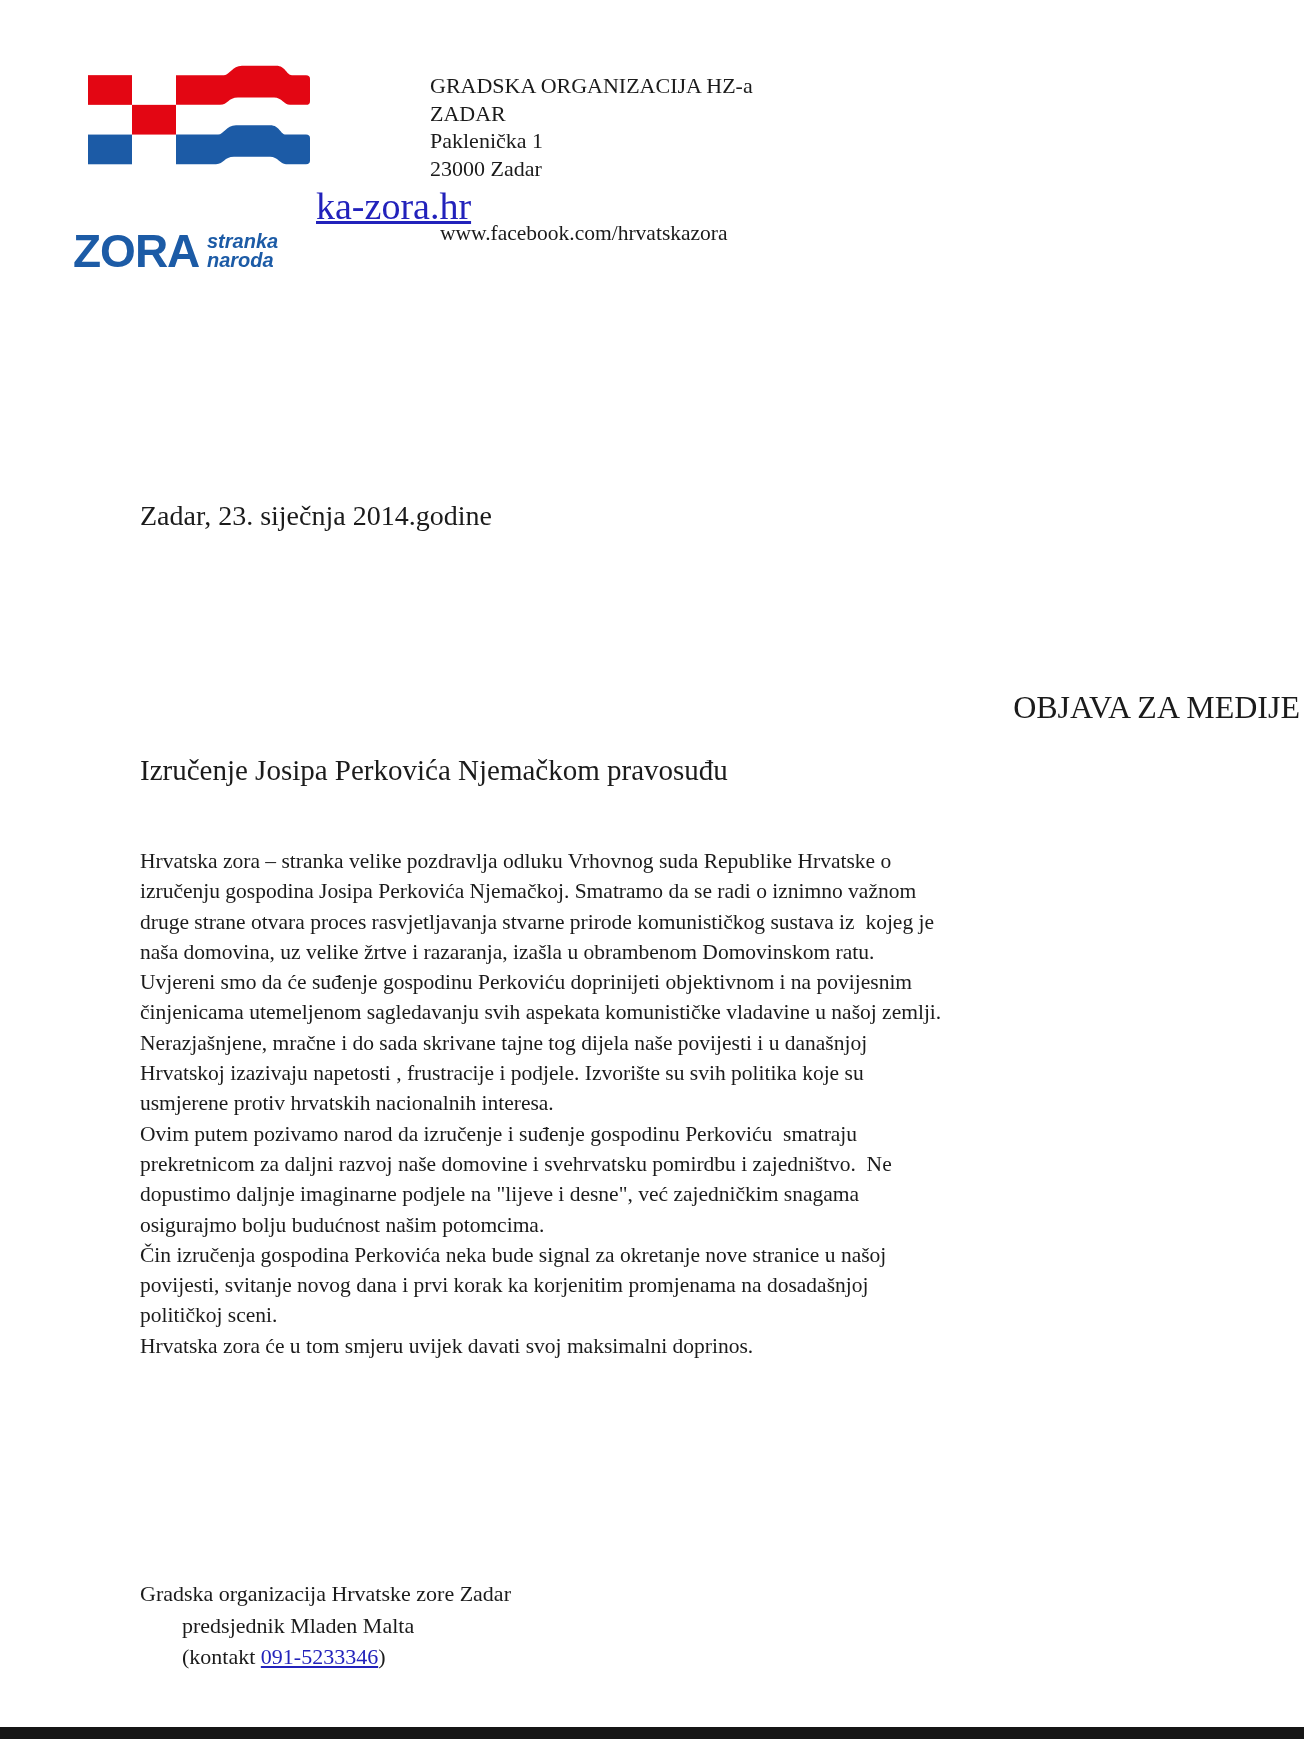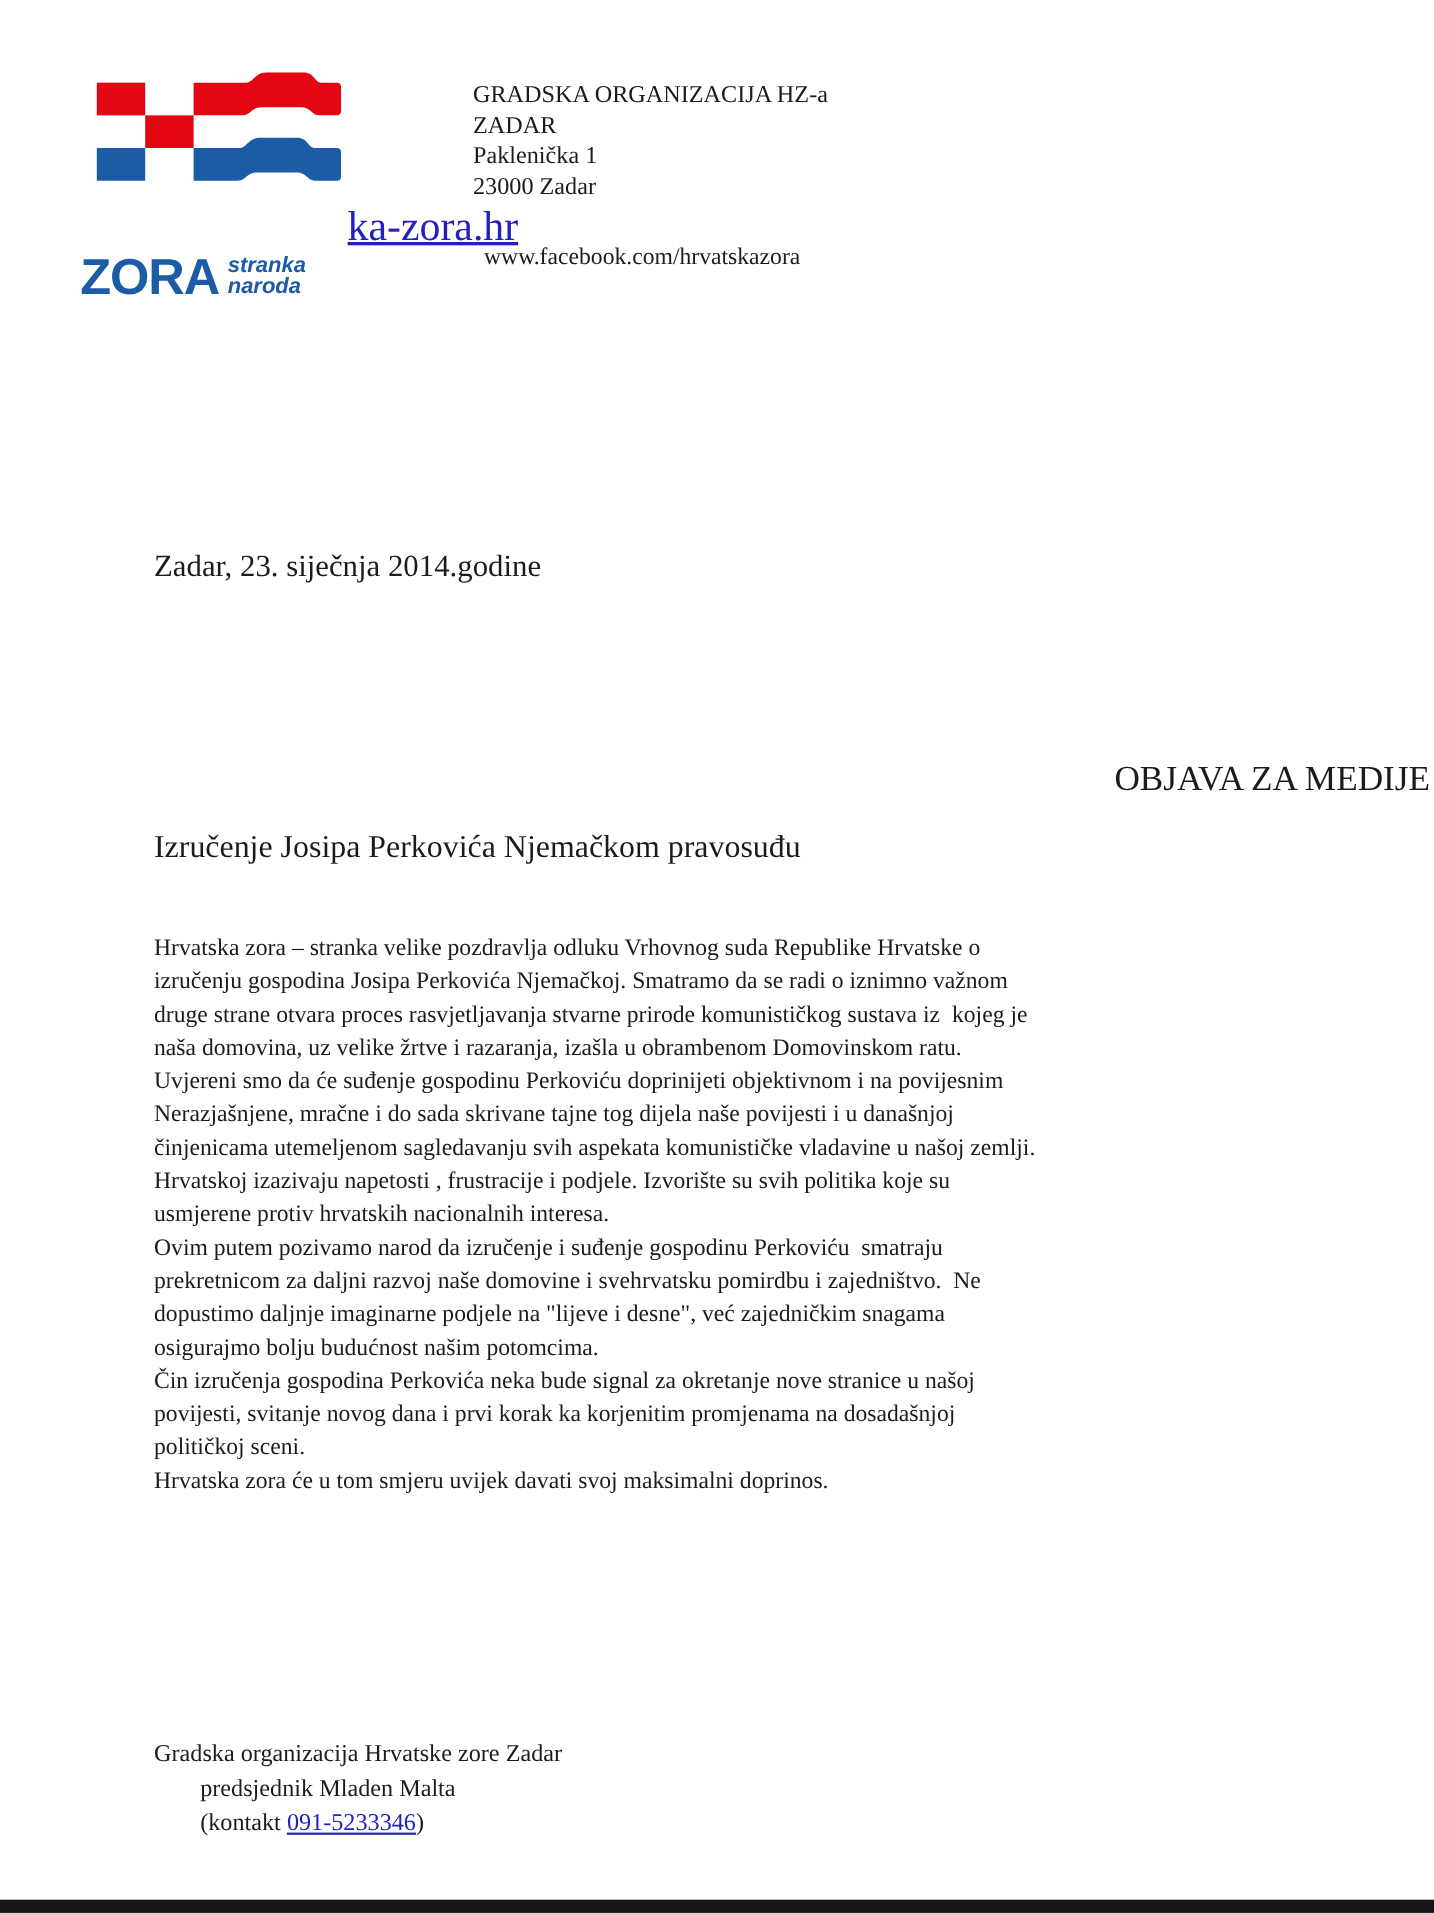--- a/index.html
+++ b/index.html
@@ -118,22 +118,22 @@
   <div class="abs doc-title">OBJAVA ZA MEDIJE</div>
 
   <div class="abs doc-subtitle">Izručenje Josipa Perkovića Njemačkom pravosuđu</div>
 
   <div class="abs body-block">
       <div class="body-line">Hrvatska zora – stranka velike pozdravlja odluku Vrhovnog suda Republike Hrvatske o</div>
       <div class="body-line">izručenju gospodina Josipa Perkovića Njemačkoj. Smatramo da se radi o iznimno važnom</div>
       <div class="body-line">druge strane otvara proces rasvjetljavanja stvarne prirode komunističkog sustava iz  kojeg je</div>
       <div class="body-line">naša domovina, uz velike žrtve i razaranja, izašla u obrambenom Domovinskom ratu.</div>
       <div class="body-line">Uvjereni smo da će suđenje gospodinu Perkoviću doprinijeti objektivnom i na povijesnim</div>
+      <div class="body-line">činjenicama utemeljenom sagledavanju svih aspekata komunističke vladavine u našoj zemlji.</div>
       <div class="body-line">Nerazjašnjene, mračne i do sada skrivane tajne tog dijela naše povijesti i u današnjoj</div>
-      <div class="body-line">činjenicama utemeljenom sagledavanju svih aspekata komunističke vladavine u našoj zemlji.</div>
       <div class="body-line">Hrvatskoj izazivaju napetosti , frustracije i podjele. Izvorište su svih politika koje su</div>
       <div class="body-line">usmjerene protiv hrvatskih nacionalnih interesa.</div>
       <div class="body-line">Ovim putem pozivamo narod da izručenje i suđenje gospodinu Perkoviću  smatraju</div>
       <div class="body-line">prekretnicom za daljni razvoj naše domovine i svehrvatsku pomirdbu i zajedništvo.  Ne</div>
       <div class="body-line">dopustimo daljnje imaginarne podjele na "lijeve i desne", već zajedničkim snagama</div>
       <div class="body-line">osigurajmo bolju budućnost našim potomcima.</div>
       <div class="body-line">Čin izručenja gospodina Perkovića neka bude signal za okretanje nove stranice u našoj</div>
       <div class="body-line">povijesti, svitanje novog dana i prvi korak ka korjenitim promjenama na dosadašnjoj</div>
       <div class="body-line">političkoj sceni.</div>
       <div class="body-line">Hrvatska zora će u tom smjeru uvijek davati svoj maksimalni doprinos.</div>

